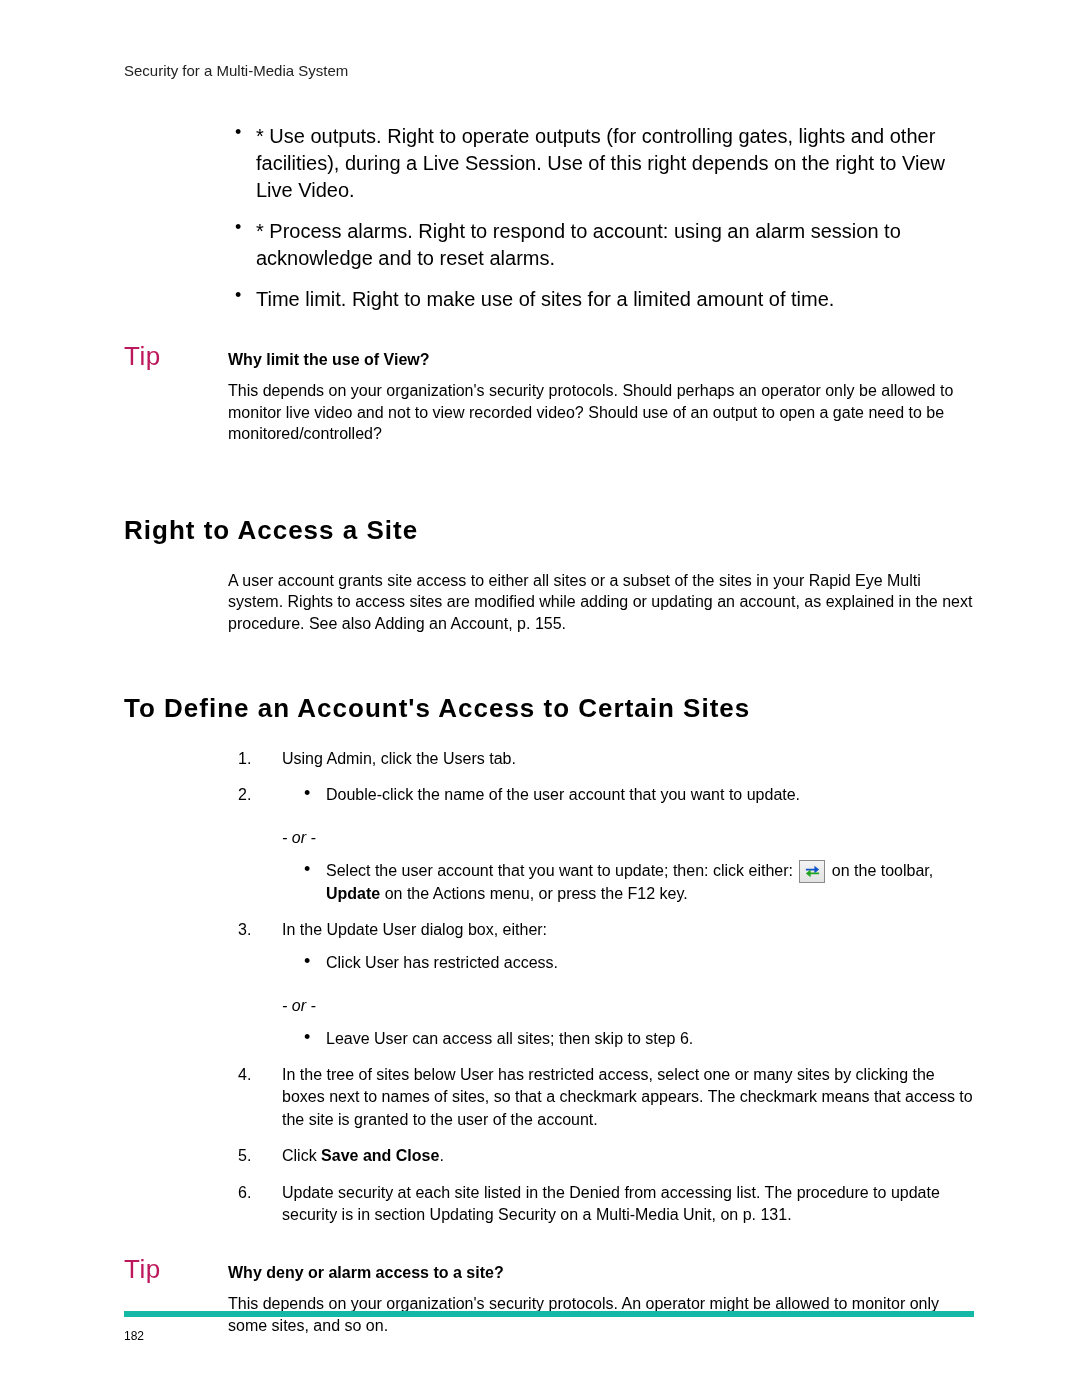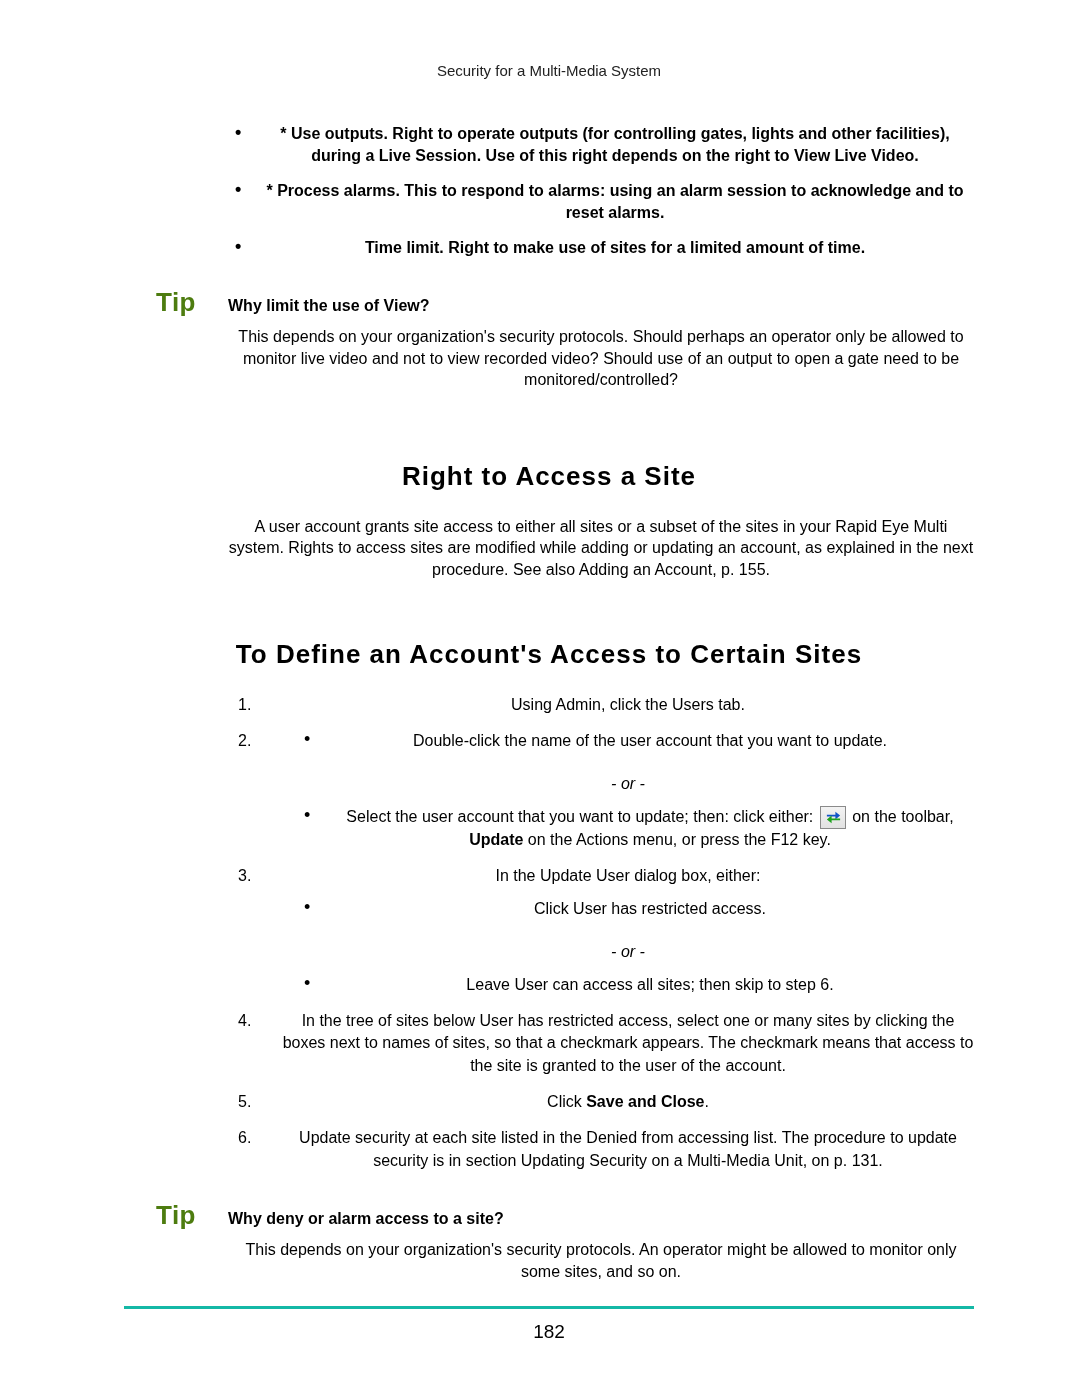--- a/index.html
+++ b/index.html
@@ -9,32 +9,30 @@
       background: #fff;
       font-family: Arial, Helvetica, sans-serif;
       color: #000;
       font-size: 16px;
     }
     .page {
       position: relative;
       width: 1080px;
       height: 1397px;
       padding: 62px 106px 0 124px;
-      text-align: center;
     }
     .running-head {
       font-size: 15px;
       color: #222;
       margin-bottom: 44px;
     }
     .content-block {
       margin-left: 104px;
-      font-size: 16px;
+      font-size: 20px;
       line-height: 1.35;
-      font-weight: bold;
     }
     ul.top-bullets {
       list-style: none;
       margin: 0 0 24px 0;
       padding: 0;
     }
     ul.top-bullets > li {
       position: relative;
       padding-left: 28px;
       margin-bottom: 14px;
@@ -50,22 +48,22 @@
     .tip-row {
       display: flex;
       align-items: baseline;
       margin-top: 28px;
       margin-bottom: 8px;
     }
     .tip-label {
       width: 104px;
       flex: 0 0 104px;
       font-size: 26px;
-      font-weight: bold;
-      color: #4d7c0f;
+      font-weight: normal;
+      color: #be185d;
       letter-spacing: 0.5px;
     }
     .tip-title {
       font-weight: bold;
       font-size: 16px;
     }
     .tip-body {
       margin-left: 104px;
       font-size: 16px;
       line-height: 1.35;
@@ -140,37 +138,37 @@
     .inline-icon svg {
       position: absolute;
       top: 2px; left: 3px;
       width: 19px; height: 17px;
     }
     .page-footer {
       position: absolute;
       left: 124px;
       right: 106px;
       bottom: 54px;
-      border-top: 3px solid #14b8a6;
+      border-top: 6px solid #14b8a6;
       padding-top: 12px;
-      font-size: 19px;
+      font-size: 12px;
     }
     .bold { font-weight: bold; }
   </style>
 </head>
 <body>
 
 <div class="page">
 
   <div class="running-head">Security for a Multi-Media System</div>
 
   <div class="content-block">
     <ul class="top-bullets">
       <li>* Use outputs. Right to operate outputs (for controlling gates, lights and other facilities), during a Live Session. Use of this right depends on the right to View Live Video.</li>
-      <li>* Process alarms. This to respond to alarms: using an alarm session to acknowledge and to reset alarms.</li>
+      <li>* Process alarms. Right to respond to account: using an alarm session to acknowledge and to reset alarms.</li>
       <li>Time limit. Right to make use of sites for a limited amount of time.</li>
     </ul>
   </div>
 
   <div class="tip-row">
     <div class="tip-label">Tip</div>
     <div class="tip-title">Why limit the use of View?</div>
   </div>
   <div class="tip-body">This depends on your organization's security protocols. Should perhaps an operator only be allowed to monitor live video and not to view recorded video? Should use of an output to open a gate need to be monitored/controlled?</div>
 

